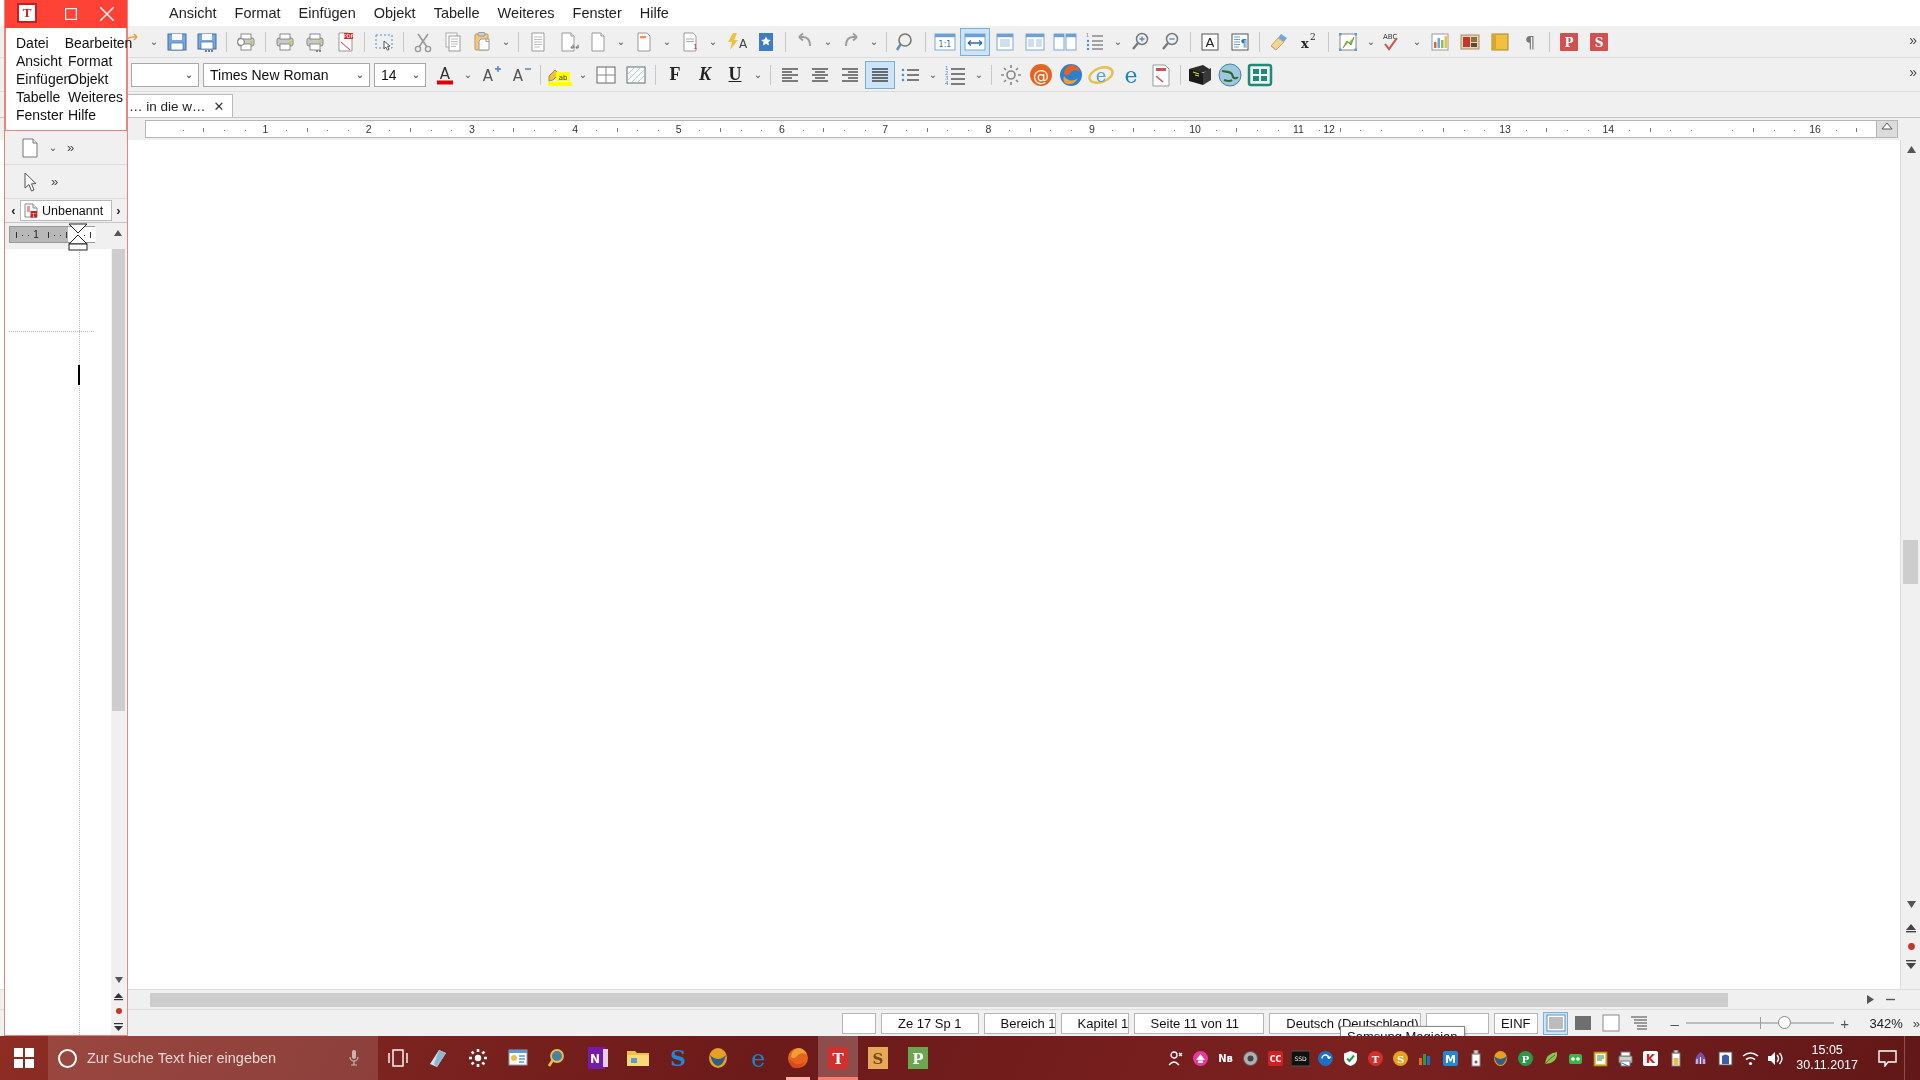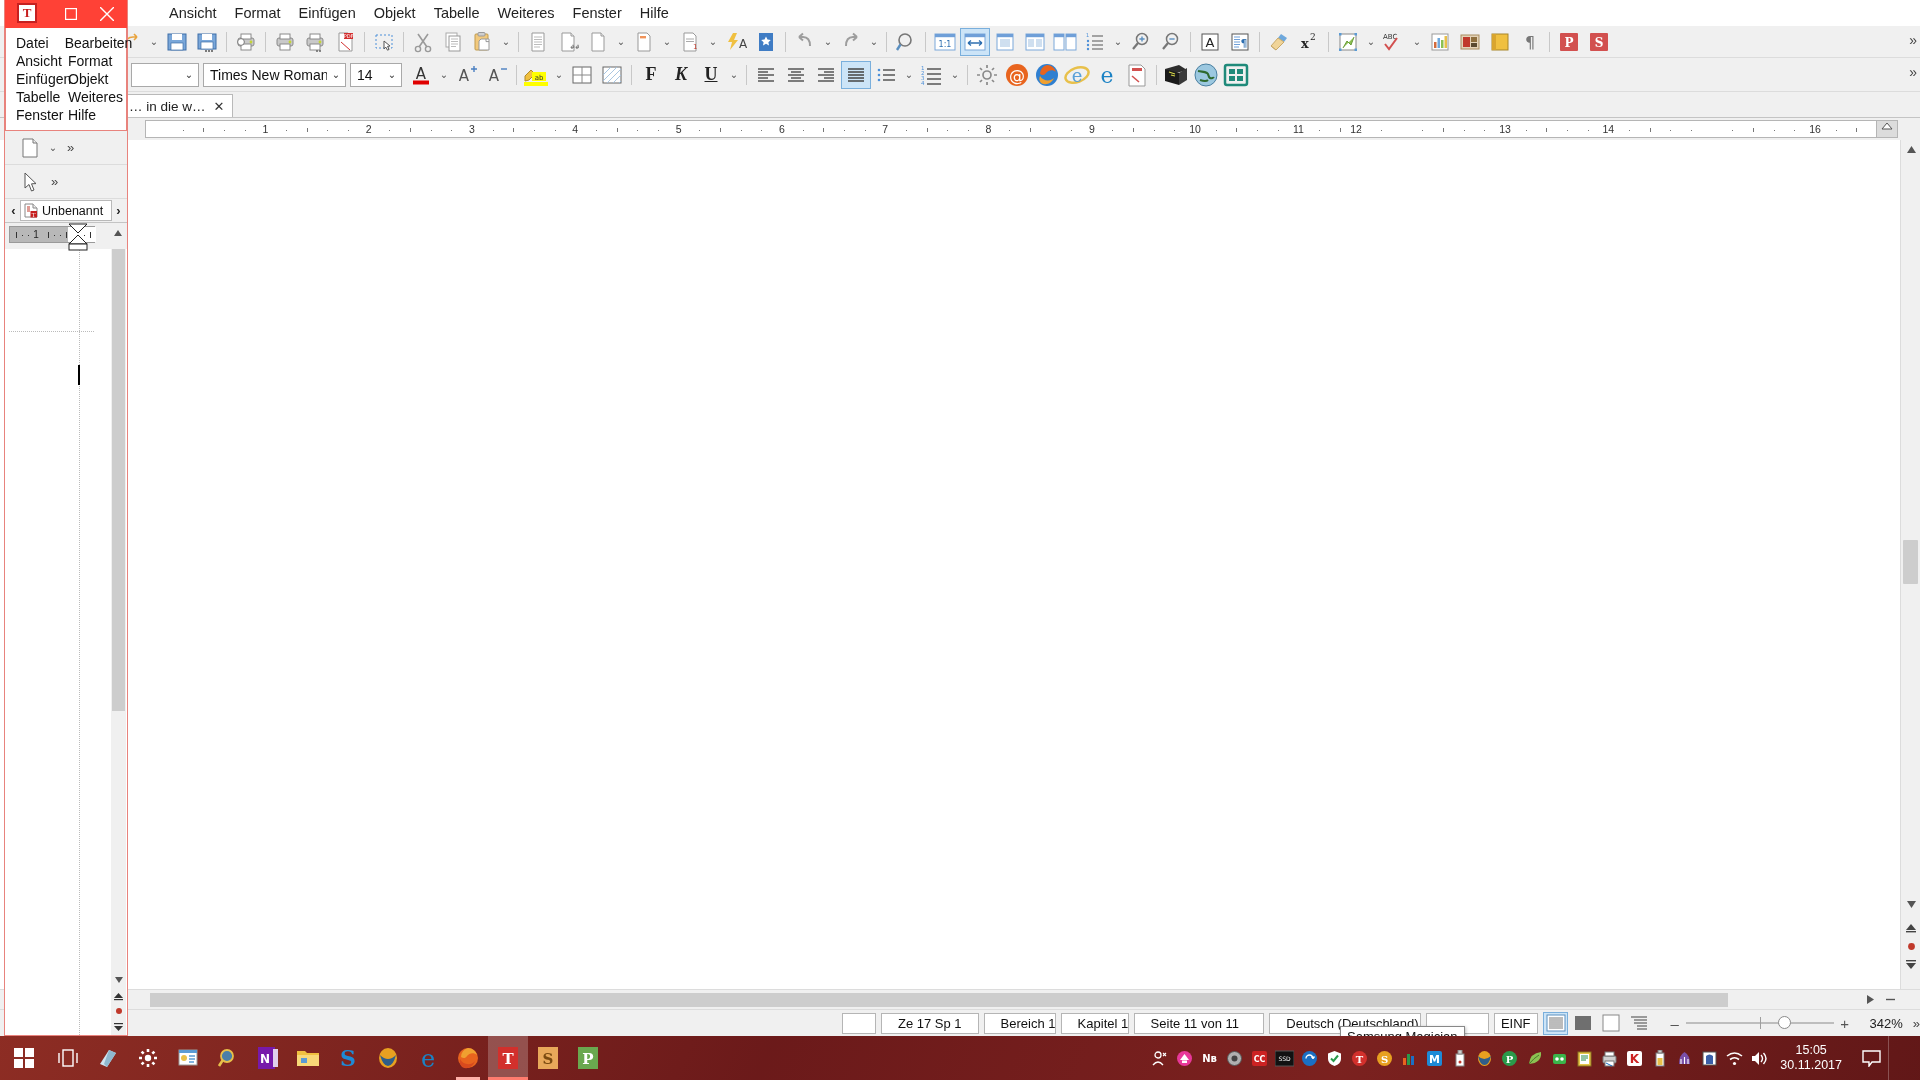--- a/index.html
+++ b/index.html
@@ -255,21 +255,21 @@
   }
   .tb-app.running::after {
     content: ''; position: absolute; left: 8px; right: 8px; bottom: 0; height: 3px;
     background: #ffb0a8;
   }
   .tb-app.active { background: rgba(255,255,255,.22); }
   .tb-app.active::after {
     content: ''; position: absolute; left: 0; right: 0; bottom: 0; height: 3px;
     background: #ff7b6e;
   }
-  .tray { margin-left: auto; display: flex; align-items: center; height: 44px; padding-right: 20px; justify-content: center; }
+  .tray { margin-left: auto; display: flex; align-items: center; height: 44px; padding-right: 4px; justify-content: center; }
   .tray-icon { width: 25px; height: 44px; display: flex; align-items: center; justify-content: center; }
   .clock {
     color: #fff; font-size: 12.5px; line-height: 15px; text-align: center;
     padding: 0 12px 0 8px; display: flex; flex-direction: column; justify-content: center;
   }
   .showdesktop { width: 12px; height: 44px; border-left: 1px solid rgba(255,255,255,.25); }
   .notif { width: 34px; height: 44px; display: flex; align-items: center; justify-content: center; }
 </style>
 </head>
 <body>
@@ -606,21 +606,21 @@
       </div>
       <div class="tb-overflow">»</div>
     </div>
 
     <div class="toolbar toolbar2">
       <div style="width:125px;flex:none"></div>
       <div class="combo" style="width:68px">
         <div class="cval"></div>
         <div class="cbtn">⌄</div>
       </div>
-      <div class="combo" style="width:143px">
+      <div class="combo" style="width:167px">
         <div class="cval">Times New Roman</div>
         <div class="cbtn">⌄</div>
       </div>
       <div class="combo" style="width:52px">
         <div class="cval">14</div>
         <div class="cbtn">⌄</div>
       </div>
 
       <div class="tb-btn">
         <svg width="24" height="24" viewBox="0 0 24 24">
@@ -796,21 +796,21 @@
           <div class="rnum" style="left: 222.627px;">2</div>
           <div class="rnum" style="left: 325.94px;">3</div>
           <div class="rnum" style="left: 429.253px;">4</div>
           <div class="rnum" style="left: 532.566px;">5</div>
           <div class="rnum" style="left: 635.88px;">6</div>
           <div class="rnum" style="left: 739.193px;">7</div>
           <div class="rnum" style="left: 842.506px;">8</div>
           <div class="rnum" style="left: 945.819px;">9</div>
           <div class="rnum" style="left: 1049.13px;">10</div>
           <div class="rnum" style="left: 1152.45px;">11</div>
-          <div class="rnum" style="left: 1210px;">12</div>
+          <div class="rnum" style="left: 1183px;">12</div>
           <div class="rnum" style="left: 1359.07px;">13</div>
           <div class="rnum" style="left: 1462.39px;">14</div>
           <div class="rnum" style="left: 1565.7px; margin-top: 16px;">15</div>
           <div class="rnum" style="left: 1669.01px;">16</div>
           <div class="rdot" style="left: 37px;"></div>
           <div class="rtick" style="left: 57px;"></div>
           <div class="rdot" style="left: 78px;"></div>
           <div class="rdot" style="left: 99px;"></div>
           <div class="rdot" style="left: 140px;"></div>
           <div class="rtick" style="left: 161px;"></div>
@@ -1123,20 +1123,29 @@
 
   <div class="taskbar">
     <div class="tb-start">
       <div class="win-logo">
           <div></div>
           <div></div>
           <div></div>
           <div></div>
         </div>
     </div>
+    <div class="tb-search">
+      <div class="cortana-ring"></div>
+      <span>Zur Suche Text hier eingeben</span>
+      <svg class="mic-icon" width="12" height="18" viewBox="0 0 12 18">
+        <rect x="4" y="1" width="4" height="9" rx="2" fill="#ddd"></rect>
+          <path d="M2 8 a4 4 0 0 0 8 0" fill="none" stroke="#ddd" stroke-width="1.2"></path>
+          <path d="M6 12v4M3 16h6" stroke="#ddd" stroke-width="1.2"></path>
+      </svg>
+    </div>
 
     <div class="tb-apps">
       <div class="tb-app">
         <svg width="22" height="18" viewBox="0 0 22 18">
           <rect x="6" y="1" width="10" height="16" fill="none" stroke="#fff" stroke-width="1.4"></rect>
           <path d="M2 4v10M20 4v10" stroke="#fff" stroke-width="1.4"></path>
         </svg>
       </div>
       <div class="tb-app">
         <svg width="24" height="24" viewBox="0 0 24 24">

